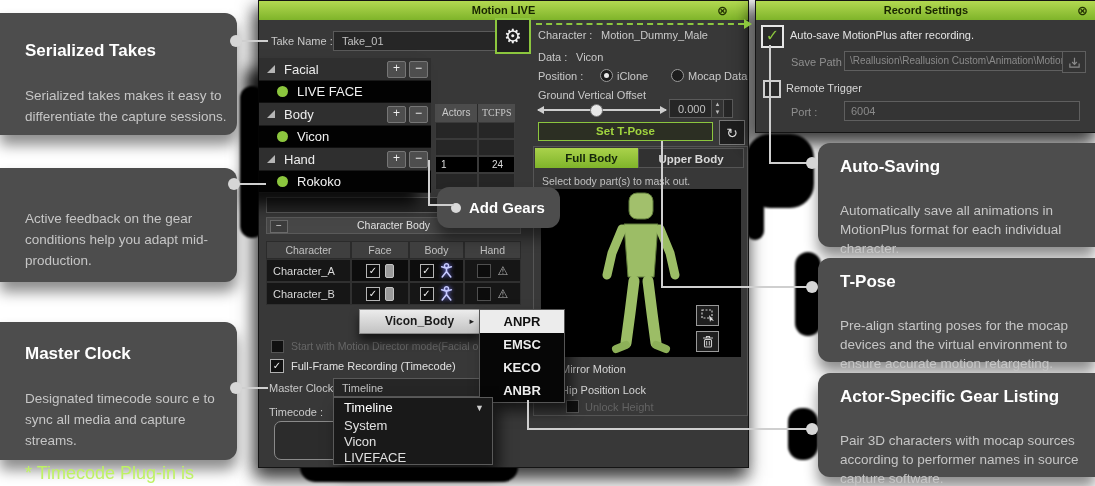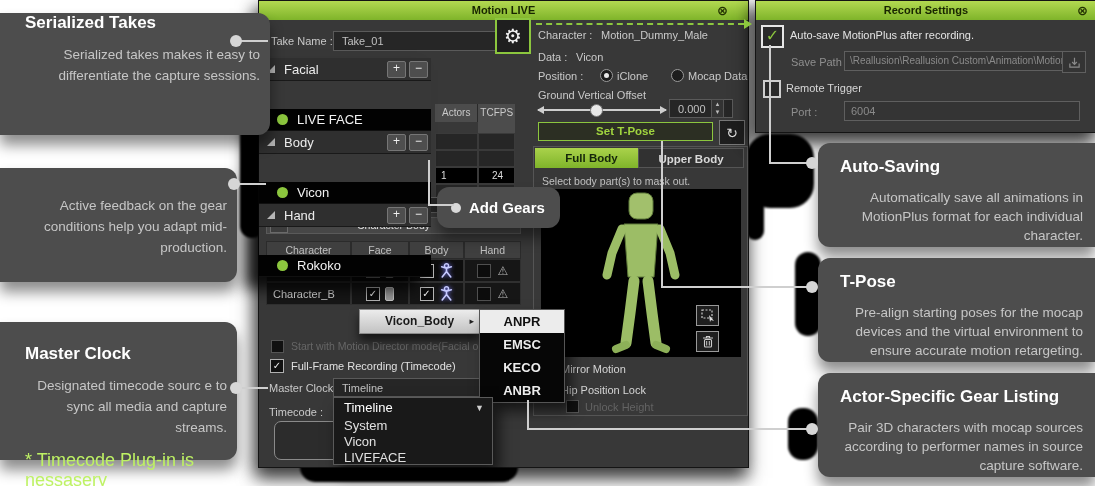--- a/index.html
+++ b/index.html
@@ -3,21 +3,21 @@
 <meta charset="utf-8">
 <style>
   html,body{margin:0;padding:0;background:#fff;}
   .stage{position:relative;width:1095px;height:486px;background:#ffffff;overflow:hidden;
          font-family:"Liberation Sans","DejaVu Sans",sans-serif;}
   .abs{position:absolute;}
   
   .callout{position:absolute;background:#4d4d4d;border-radius:12px;color:#fff;z-index:40;
            box-shadow:0 10px 14px rgba(0,0,0,.45);}
   .callout h3{margin:0;font-size:17px;font-weight:bold;color:#ffffff;}
-  .callout p{margin:11px 0 0 0;font-size:13.5px;line-height:21px;color:#c6c6c6;text-align:right;}
+  .callout p{margin:24px 0 0 0;font-size:13.5px;line-height:21px;color:#c6c6c6;}
   .callout .note{margin-top:12px;font-size:18px;line-height:20px;color:#bef264;}
   .dot{position:absolute;width:12px;height:12px;border-radius:50%;background:#d6d6d6;z-index:60;}
   .line{position:absolute;background:#cfcfcf;z-index:55;}
   
   .panel{position:absolute;background:#383838;border:1px solid #141414;z-index:10;
          box-shadow:-5px 8px 16px rgba(0,0,0,.55),0 10px 16px rgba(0,0,0,.5);}
   .titlebar{position:absolute;left:0;top:0;right:0;height:19px;
             background:linear-gradient(#b3d951,#7fb42a);color:#182500;
             font-size:11px;font-weight:bold;text-align:center;line-height:19px;}
   .closeicon{position:absolute;top:0;height:19px;line-height:19px;font-size:13px;color:#213000;}
@@ -31,21 +31,21 @@
   
   .tree{position:absolute;left:0;top:57px;width:172px;z-index:25;
         box-shadow:-14px 12px 14px rgba(0,0,0,.8);}
   .tree-h{height:23px;background:#2f2f2f;border-bottom:1px solid #191919;display:flex;
           align-items:center;padding-left:8px;box-sizing:border-box;}
   .tree-h .tri{width:0;height:0;border-bottom:8px solid #b5b5b5;border-left:8px solid transparent;}
   .tree-h .tlabel{font-size:13px;color:#ececec;margin-left:9px;}
   .pmbtn{width:17px;height:15px;background:#4e4e4e;border:1px solid #767676;border-radius:2px;
          color:#f0f0f0;font-size:12px;line-height:13px;text-align:center;margin-right:3px;}
   .tree-d{height:22px;background:#020202;display:flex;align-items:center;padding-left:18px;
-          box-sizing:border-box;border-bottom:1px solid #101010;margin-top:28px;}
+          box-sizing:border-box;border-bottom:1px solid #101010;}
   .gdot{width:11px;height:11px;border-radius:50%;background:#8cc63e;margin-right:9px;}
   .tree-d .dlabel{font-size:13px;color:#f2f2f2;}
   
   .bgtable-h{background:#4c4c4c;color:#c9c9c9;font-size:10px;text-align:center;line-height:18px;}
   .bgcell{box-sizing:border-box;border:1px solid #3a3a3a;background:#262626;}
   .chead{background:#3f3f3f;color:#c0c0c0;font-size:10.5px;text-align:center;line-height:17px;
          box-sizing:border-box;border:1px solid #2b2b2b;}
   .crow{background:#161616;box-sizing:border-box;border:1px solid #303030;display:flex;
         align-items:center;}
   .icb{width:12px;height:12px;background:#0c0c0c;border:1px solid #b5b5b5;color:#f0f0f0;
@@ -96,21 +96,21 @@
 
     <div class="lbl" style="left:12px;top:34px;">Take Name :</div>
     <div class="field" style="left:74px;top:30px;width:148px;height:18px;">Take_01</div>
     <div style="position:absolute;left:236px;top:17px;width:36px;height:36px;background:#1f1f1f;border:2px solid #8cc63e;box-sizing:border-box;color:#f2f2f2;font-size:20px;text-align:center;line-height:32px;">
       <span>⚙</span>
     </div>
 
     <div class="abs" style="left:176px;top:103px;width:80px;">
       <div style="display:flex;">
         <div class="bgtable-h" style="width:43px;height:18px;border-right:1px solid #2a2a2a;">Actors</div>
-        <div class="bgtable-h" style="width:37px;height:29px;">TCFPS</div>
+        <div class="bgtable-h" style="width:37px;height:18px;font-family:Liberation Serif, serif;">TCFPS</div>
       </div>
       <div style="display:flex;">
           <div class="bgcell" style="width:43px;height:17px;"></div>
           <div class="bgcell" style="width:37px;height:17px;"></div>
         </div>
       <div style="display:flex;">
           <div class="bgcell" style="width:43px;height:17px;"></div>
           <div class="bgcell" style="width:37px;height:17px;"></div>
         </div>
       <div style="display:flex;">
@@ -351,21 +351,21 @@
   <div class="line" style="left:527px;top:400px;width:2px;height:30px;"></div>
   <div class="line" style="left:527px;top:428px;width:287px;height:2px;"></div>
 
   <div class="dot" style="left:230px;top:35px;"></div>
   <div class="dot" style="left:228px;top:178px;"></div>
   <div class="dot" style="left:230px;top:382px;"></div>
   <div class="dot" style="left:806px;top:157px;"></div>
   <div class="dot" style="left:806px;top:281px;"></div>
   <div class="dot" style="left:806px;top:423px;"></div>
 
-  <div class="callout" style="left:0;top:13px;width:270px;height:122px;padding:0 10px 0 25px;box-sizing:border-box;border-radius:0 12px 12px 0;">
+  <div class="callout" style="left:0;top:13px;width:237px;height:122px;padding:28px 10px 0 25px;box-sizing:border-box;border-radius:0 12px 12px 0;">
     <h3>Serialized Takes</h3>
     <p>Serialized takes makes it easy to differentiate the capture sessions.</p>
   </div>
   <div class="callout" style="left:0;top:168px;width:237px;height:114px;padding:16px 10px 0 25px;box-sizing:border-box;border-radius:0 12px 12px 0;">
     <p>Active feedback on the gear conditions help you adapt mid-production.</p>
   </div>
   <div class="callout" style="left:0;top:322px;width:237px;height:138px;padding:22px 10px 0 25px;box-sizing:border-box;border-radius:0 12px 12px 0;">
     <h3>Master Clock</h3>
     <p>Designated timecode sourc e to sync all media and capture streams.</p>
     <div class="note">* Timecode Plug-in is nessasery</div>

